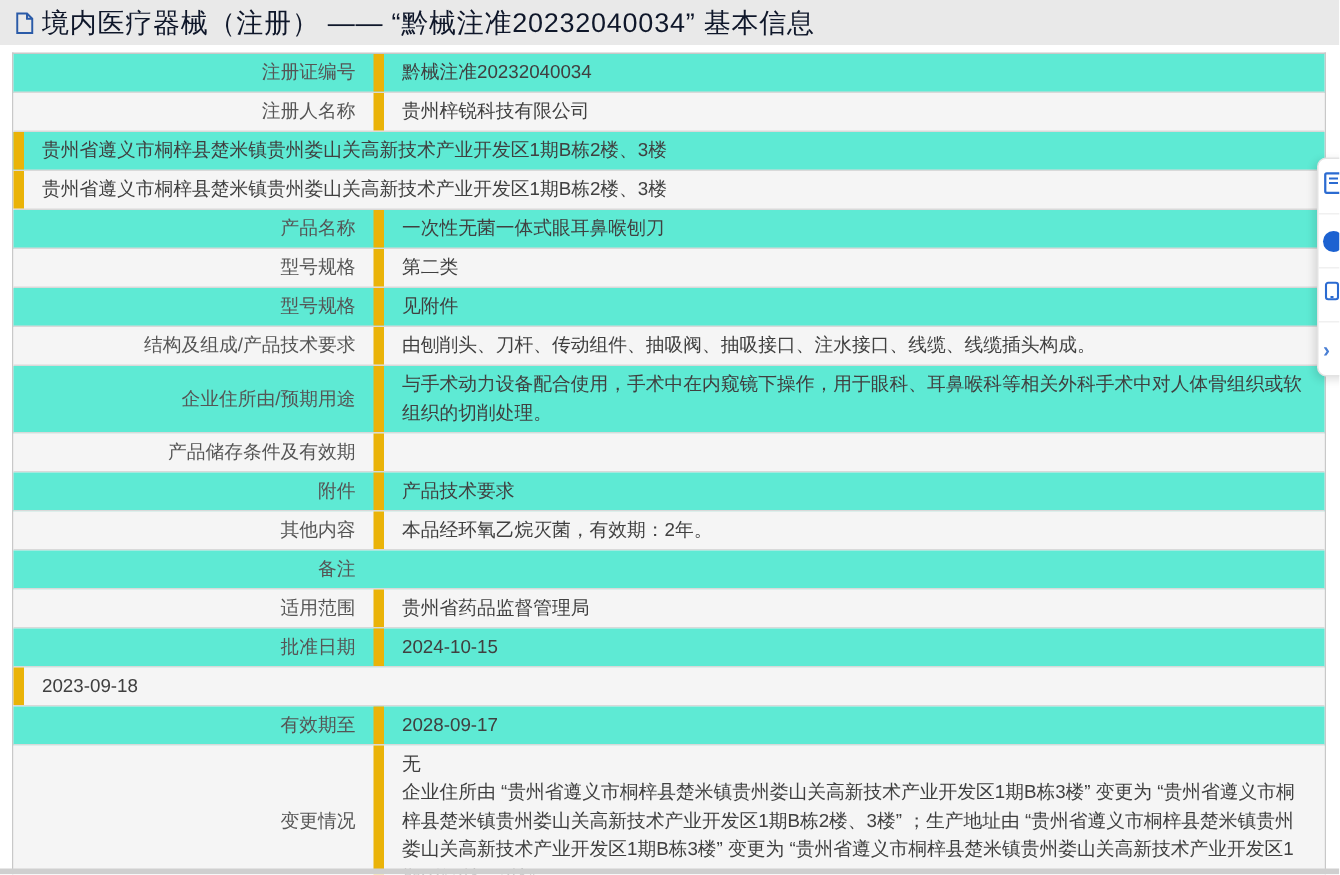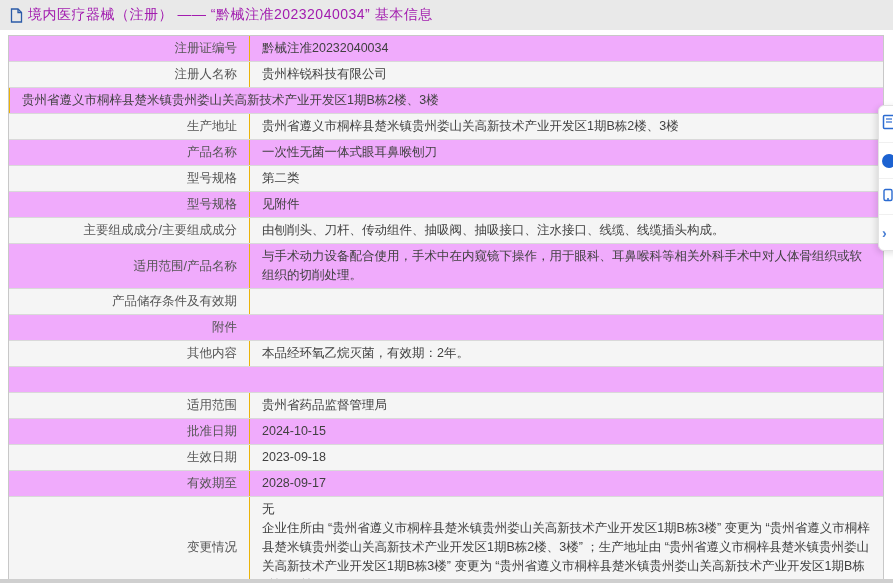--- a/index.html
+++ b/index.html
@@ -15,53 +15,53 @@
   .header {
     width: 893px;
     height: 30px;
     background: #e9e9e9;
     display: flex;
     align-items: center;
     padding-left: 10px;
   }
   .doc-icon { display: inline-flex; margin-right: 5px; }
   .title {
-    color: #a21caf;
-    font-size: 14px;
+    color: #0f172a;
+    font-size: 18px;
     letter-spacing: 0.5px;
     text-align: right;
   }
   .table {
     position: absolute;
     left: 8px;
     top: 35px;
     width: 876px;
     border: 1px solid #c8c8c8;
     border-bottom: none;
     background: #fff;
   }
   .tr {
     display: flex;
     align-items: center;
     min-height: 26px;
     border-bottom: 1px solid #d9d9d9;
-    background: #f0abfc;
+    background: #5eead4;
   }
   .tr.alt { background: #f5f5f5; }
   .td { font-size: 12.5px; line-height: 19px; padding: 3px 12px; }
   .td.label {
     width: 240px;
     flex: 0 0 240px;
     text-align: right;
     color: #555555;
     align-self: center;
   }
   .td.value {
     flex: 1;
-    border-left: 1px solid #eab308;
+    border-left: 7px solid #eab308;
     color: #404040;
     align-self: stretch;
     display: flex;
     align-items: center;
     white-space: pre-line;
   }
   .td.value .inner { white-space: pre-line; }
   .bottom-strip {
     position: absolute;
     left: 0;
@@ -121,66 +121,66 @@
         <div class="td value"><span class="inner">黔械注准20232040034</span></div>
       </div>
       <div class="tr alt">
         <div class="td label"><span>注册人名称</span></div>
         <div class="td value"><span class="inner">贵州梓锐科技有限公司</span></div>
       </div>
       <div class="tr">
         <div class="td value"><span class="inner">贵州省遵义市桐梓县楚米镇贵州娄山关高新技术产业开发区1期B栋2楼、3楼</span></div>
       </div>
       <div class="tr alt">
-        <div class="td label"><span>生产地址</span></div>
         <div class="td value"><span class="inner">贵州省遵义市桐梓县楚米镇贵州娄山关高新技术产业开发区1期B栋2楼、3楼</span></div>
       </div>
       <div class="tr">
         <div class="td label"><span>产品名称</span></div>
         <div class="td value"><span class="inner">一次性无菌一体式眼耳鼻喉刨刀</span></div>
       </div>
       <div class="tr alt">
         <div class="td label"><span>型号规格</span></div>
         <div class="td value"><span class="inner">第二类</span></div>
       </div>
       <div class="tr">
         <div class="td label"><span>型号规格</span></div>
         <div class="td value"><span class="inner">见附件</span></div>
       </div>
       <div class="tr alt">
-        <div class="td label"><span>主要组成成分/主要组成成分</span></div>
+        <div class="td label"><span>结构及组成/产品技术要求</span></div>
         <div class="td value"><span class="inner">由刨削头、刀杆、传动组件、抽吸阀、抽吸接口、注水接口、线缆、线缆插头构成。</span></div>
       </div>
       <div class="tr">
-        <div class="td label"><span>适用范围/产品名称</span></div>
+        <div class="td label"><span>企业住所由/预期用途</span></div>
         <div class="td value"><span class="inner">与手术动力设备配合使用，手术中在内窥镜下操作，用于眼科、耳鼻喉科等相关外科手术中对人体骨组织或软组织的切削处理。</span></div>
       </div>
       <div class="tr alt">
         <div class="td label"><span>产品储存条件及有效期</span></div>
         <div class="td value"><span class="inner"></span></div>
       </div>
       <div class="tr">
         <div class="td label"><span>附件</span></div>
+        <div class="td value"><span class="inner">产品技术要求</span></div>
       </div>
       <div class="tr alt">
         <div class="td label"><span>其他内容</span></div>
         <div class="td value"><span class="inner">本品经环氧乙烷灭菌，有效期：2年。</span></div>
       </div>
       <div class="tr">
+        <div class="td label"><span>备注</span></div>
       </div>
       <div class="tr alt">
         <div class="td label"><span>适用范围</span></div>
         <div class="td value"><span class="inner">贵州省药品监督管理局</span></div>
       </div>
       <div class="tr">
         <div class="td label"><span>批准日期</span></div>
         <div class="td value"><span class="inner">2024-10-15</span></div>
       </div>
       <div class="tr alt">
-        <div class="td label"><span>生效日期</span></div>
         <div class="td value"><span class="inner">2023-09-18</span></div>
       </div>
       <div class="tr">
         <div class="td label"><span>有效期至</span></div>
         <div class="td value"><span class="inner">2028-09-17</span></div>
       </div>
       <div class="tr alt">
         <div class="td label"><span>变更情况</span></div>
         <div class="td value"><span class="inner">无
 企业住所由 “贵州省遵义市桐梓县楚米镇贵州娄山关高新技术产业开发区1期B栋3楼” 变更为 “贵州省遵义市桐梓县楚米镇贵州娄山关高新技术产业开发区1期B栋2楼、3楼” ；生产地址由 “贵州省遵义市桐梓县楚米镇贵州娄山关高新技术产业开发区1期B栋3楼” 变更为 “贵州省遵义市桐梓县楚米镇贵州娄山关高新技术产业开发区1期B栋2楼、3楼” 。</span></div>

